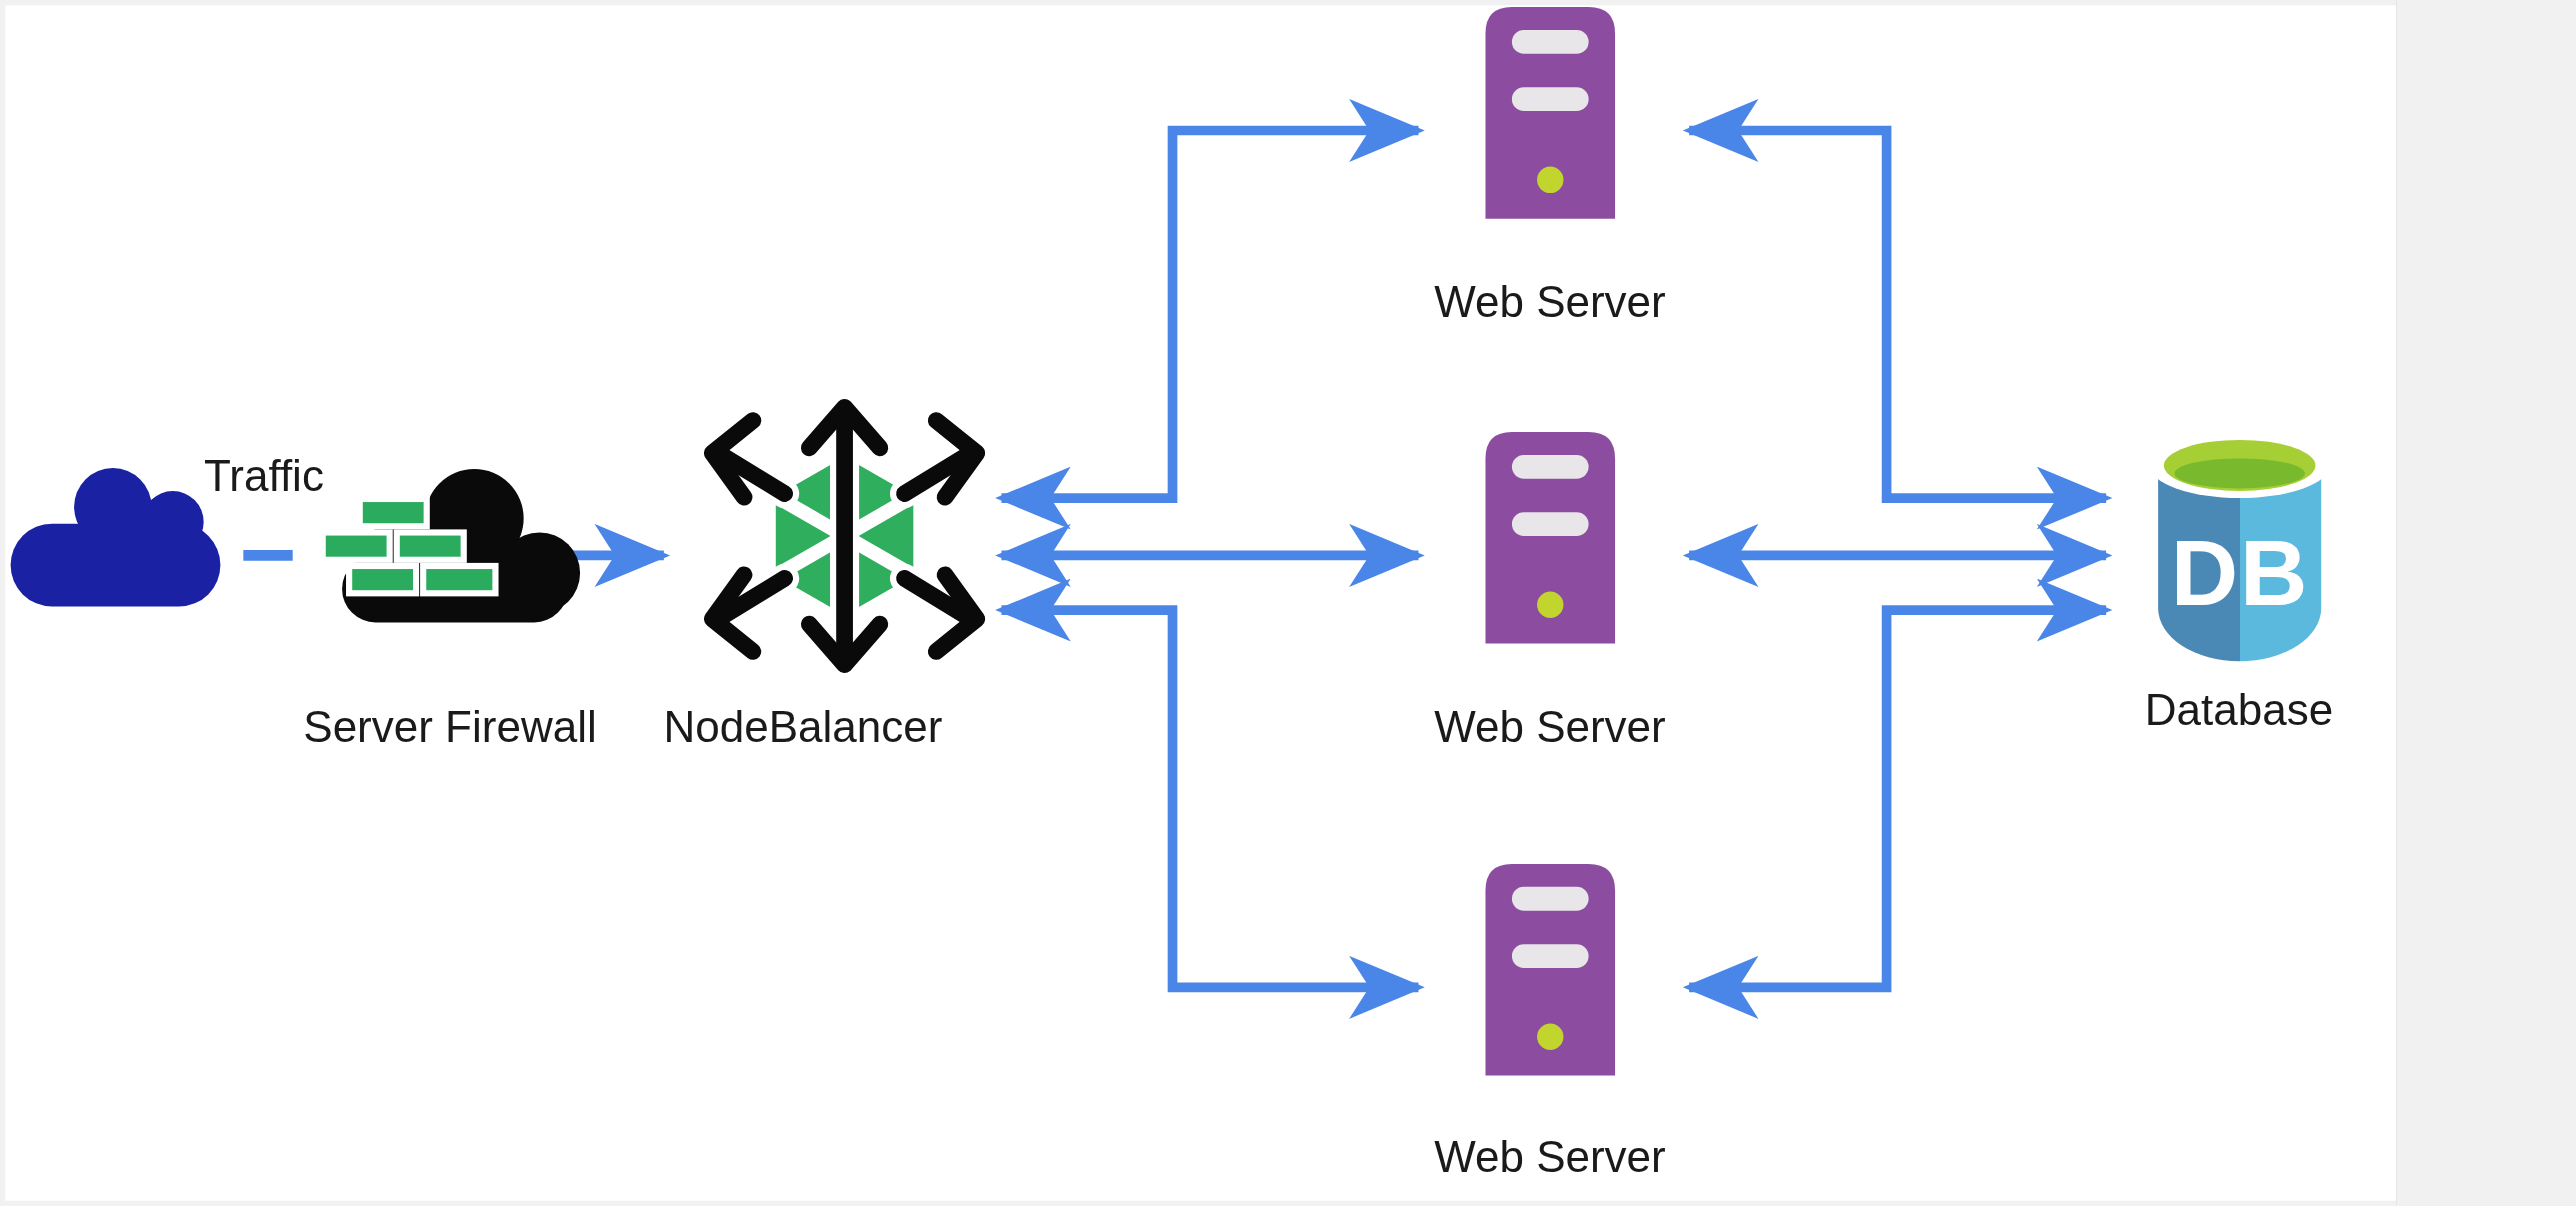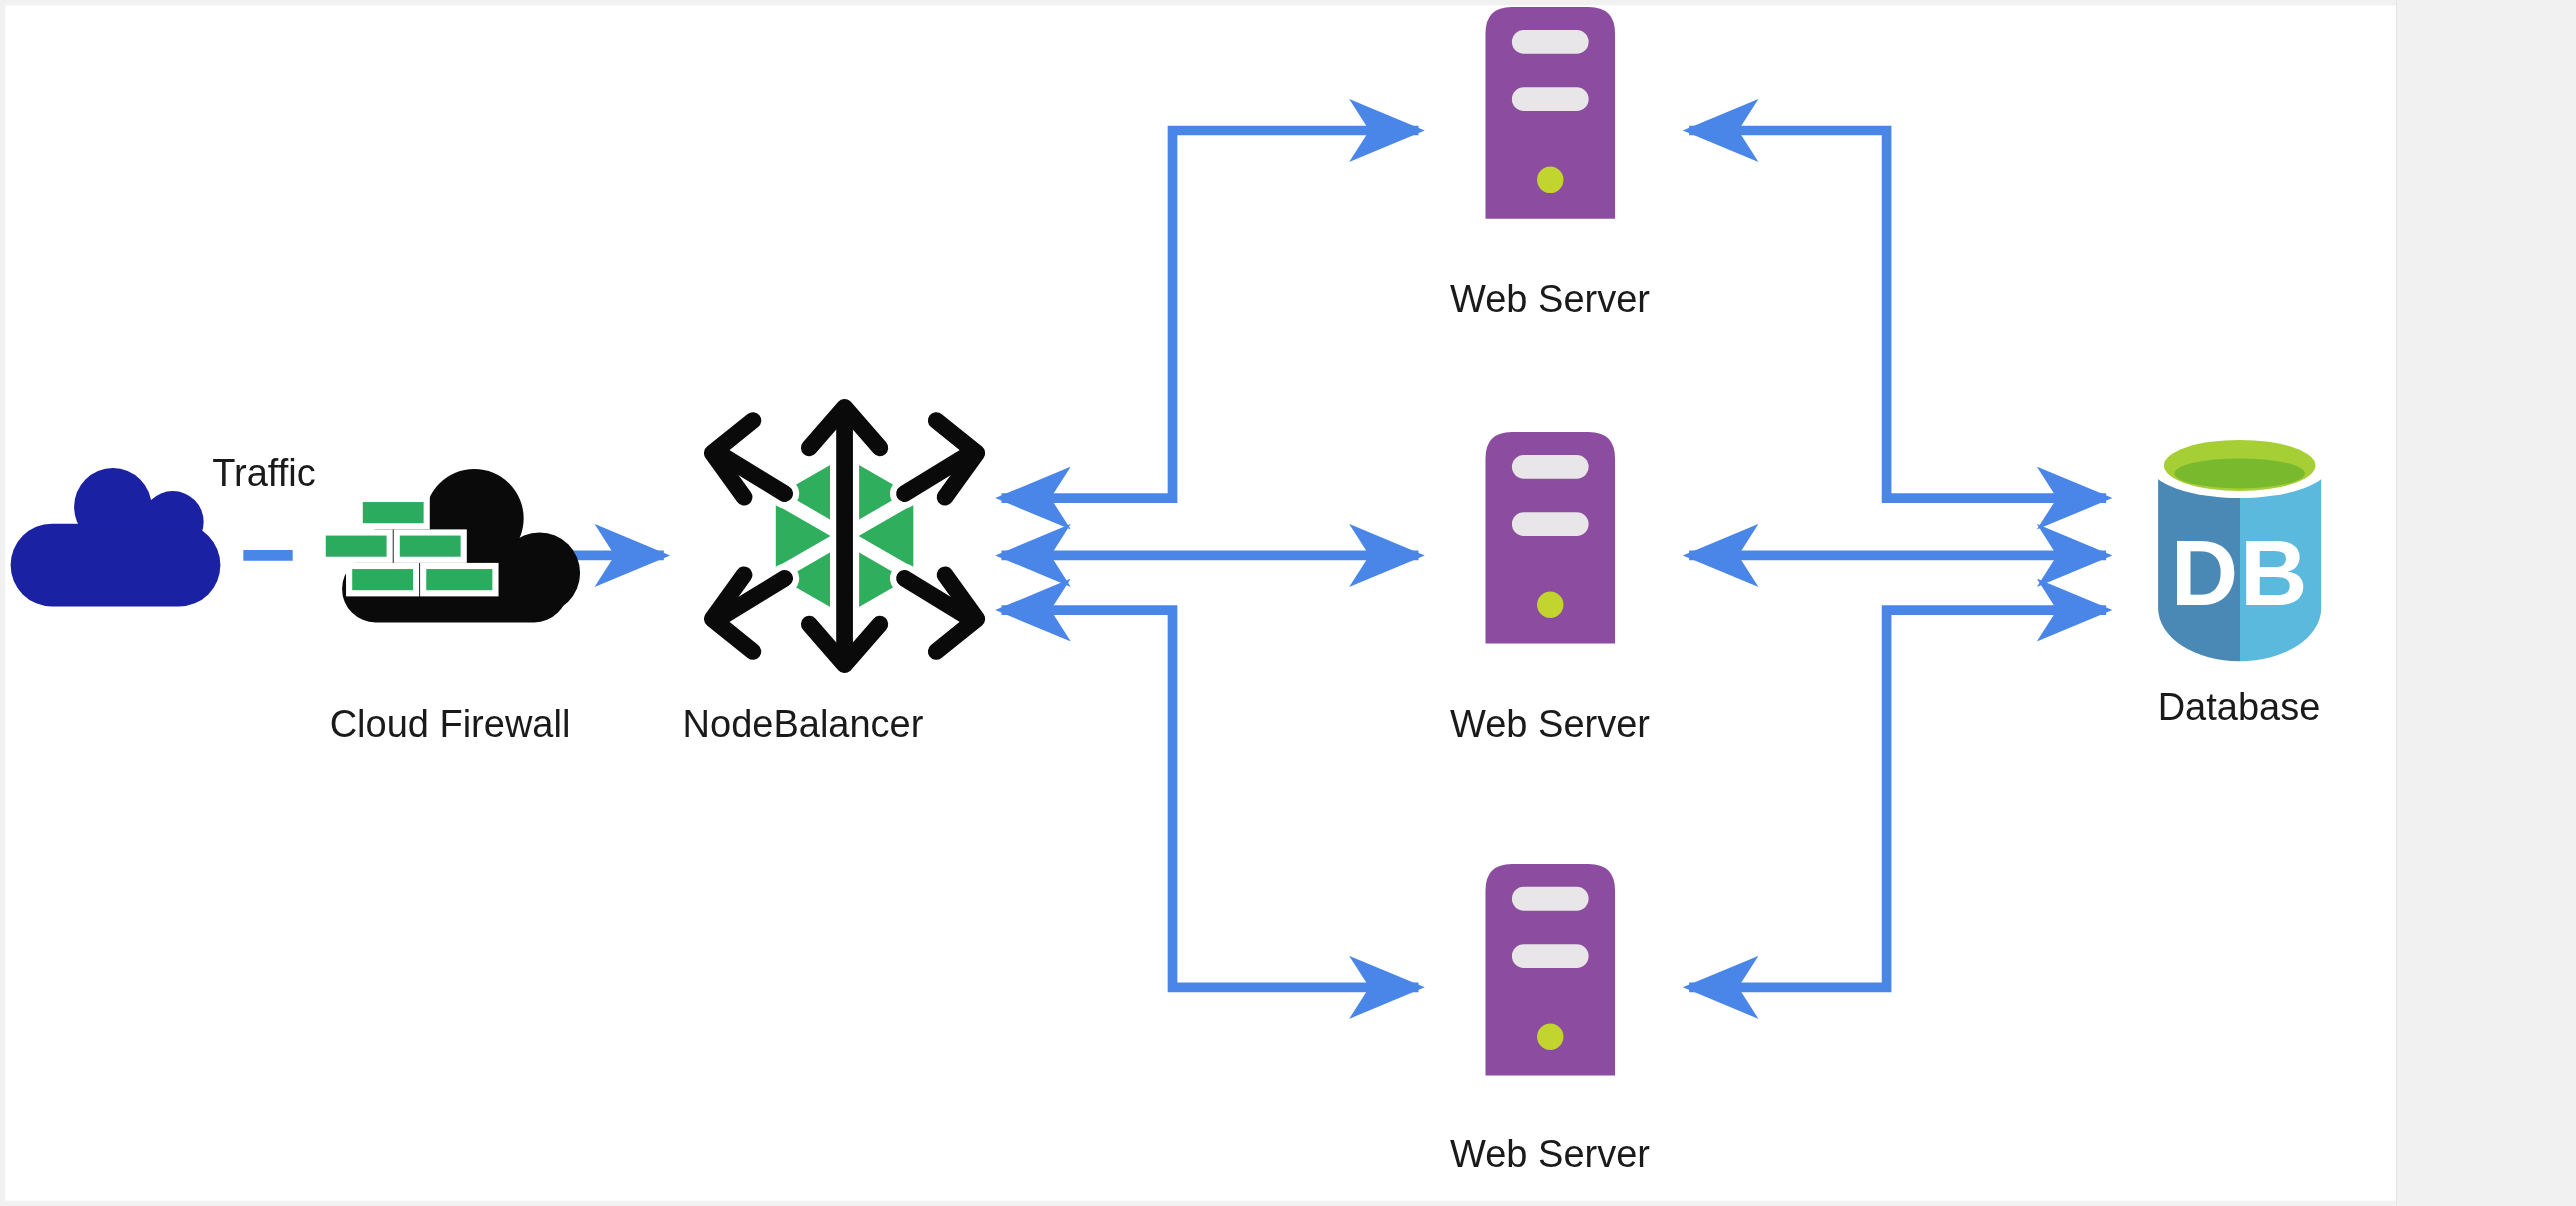--- a/index.html
+++ b/index.html
@@ -7,21 +7,21 @@
     width:2576px;height:1206px;
     background:#f1f1f1;
     font-family:"Liberation Sans","DejaVu Sans",sans-serif;
     overflow:hidden;
   }
   .stage{position:relative;width:2576px;height:1206px;}
   .diagram-svg{position:absolute;left:0;top:0;}
   .label{
     position:absolute;
     transform:translateX(-50%);
-    font-size:38px;
+    font-size:44px;
     line-height:1;
     color:#1a1a1a;
     white-space:nowrap;
   }
   .gutter{
     position:absolute;top:0;left:2396px;width:180px;height:1206px;
     background:#f1f1f1;border-left:0.9px solid #e6e6e6;
   }
 </style>
 </head>
@@ -135,21 +135,21 @@
     <g>
       <path d="M2448 528 V690 A92.5 60 0 0 0 2633 690 V528 Z" fill="url(#db-split)"></path>
       <ellipse cx="2540.5" cy="528" rx="102" ry="37" fill="#ffffff"></ellipse>
       <ellipse cx="2540.5" cy="528" rx="86" ry="29" fill="#a5cf35"></ellipse>
       <ellipse cx="2540.5" cy="537" rx="74" ry="17" fill="#79b92e"></ellipse>
       <text x="2541" y="686" text-anchor="middle" fill="#ffffff" font-size="106" font-weight="bold" letter-spacing="2" font-family="Liberation Sans, DejaVu Sans, sans-serif">DB</text>
     </g>
   </svg>
 
   <div class="label" style="left:264px;top:454px">Traffic</div>
-  <div class="label" style="left:450px;top:705px">Cloud Firewall</div>
+  <div class="label" style="left:450px;top:705px">Server Firewall</div>
   <div class="label" style="left:803px;top:705px">NodeBalancer</div>
   <div class="label" style="left:1550px;top:280px">Web Server</div>
   <div class="label" style="left:1550px;top:705px">Web Server</div>
   <div class="label" style="left:1550px;top:1135px">Web Server</div>
   <div class="label" style="left:2239px;top:688px">Database</div>
 
   <div class="gutter"></div>
 </div>
 
 

